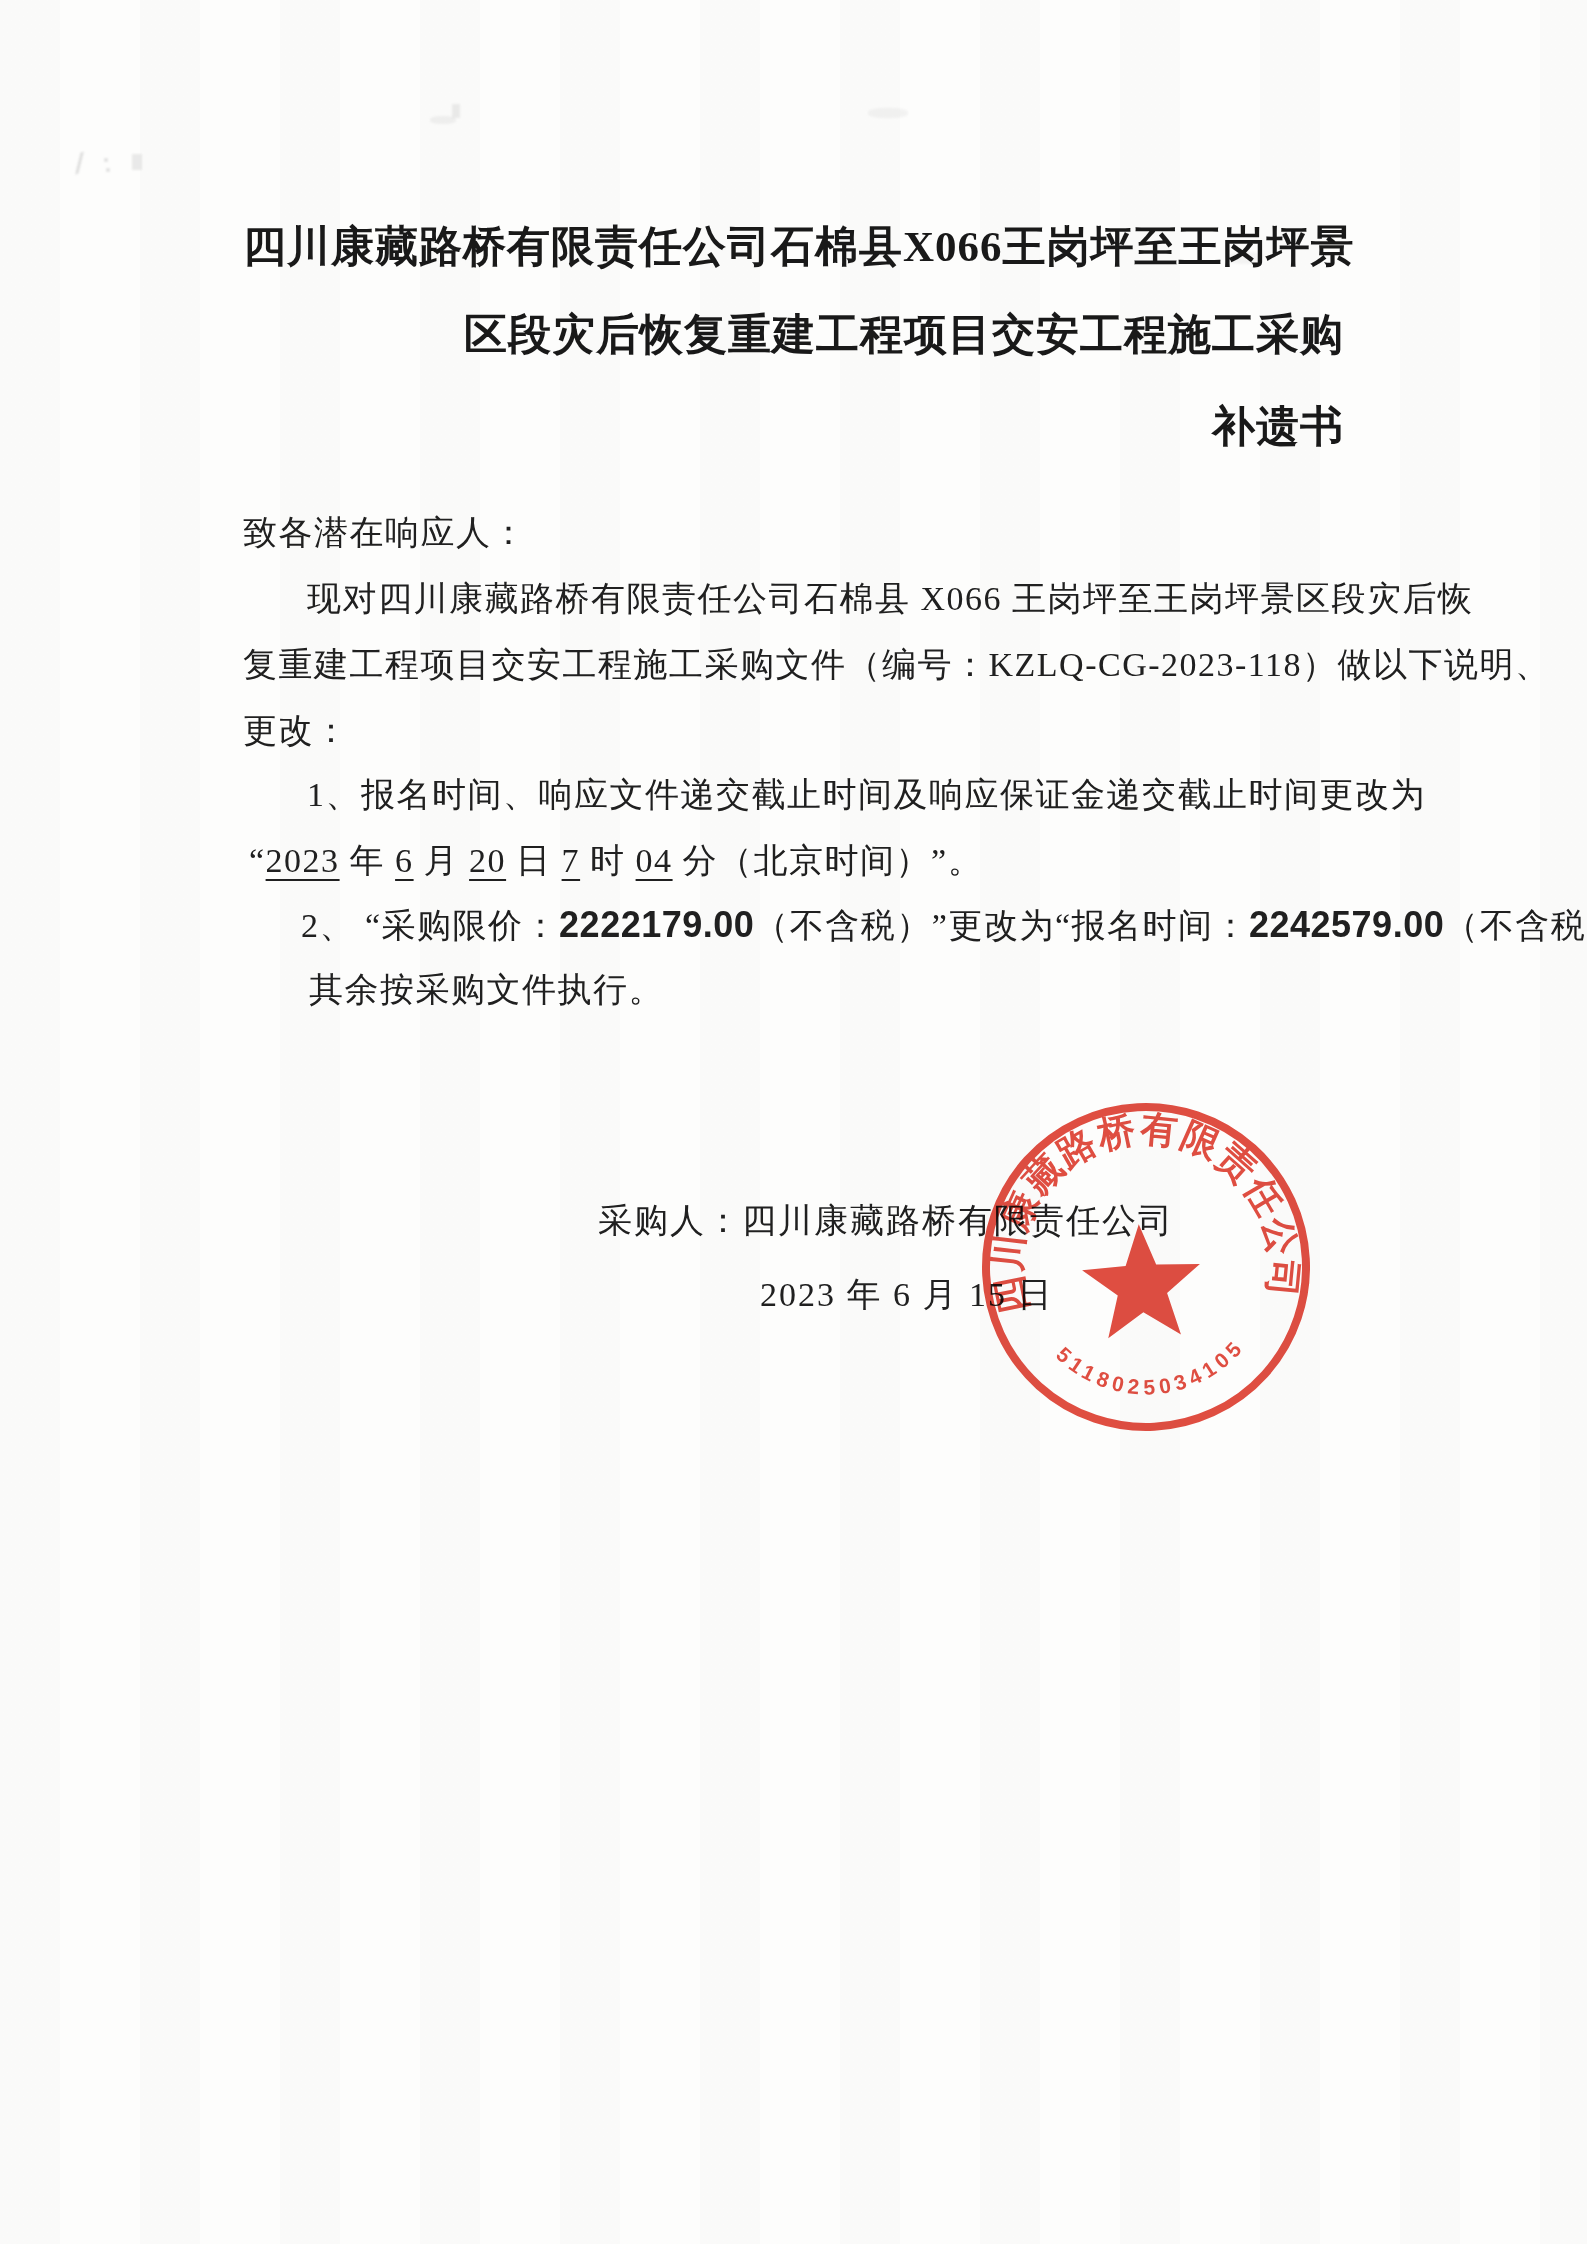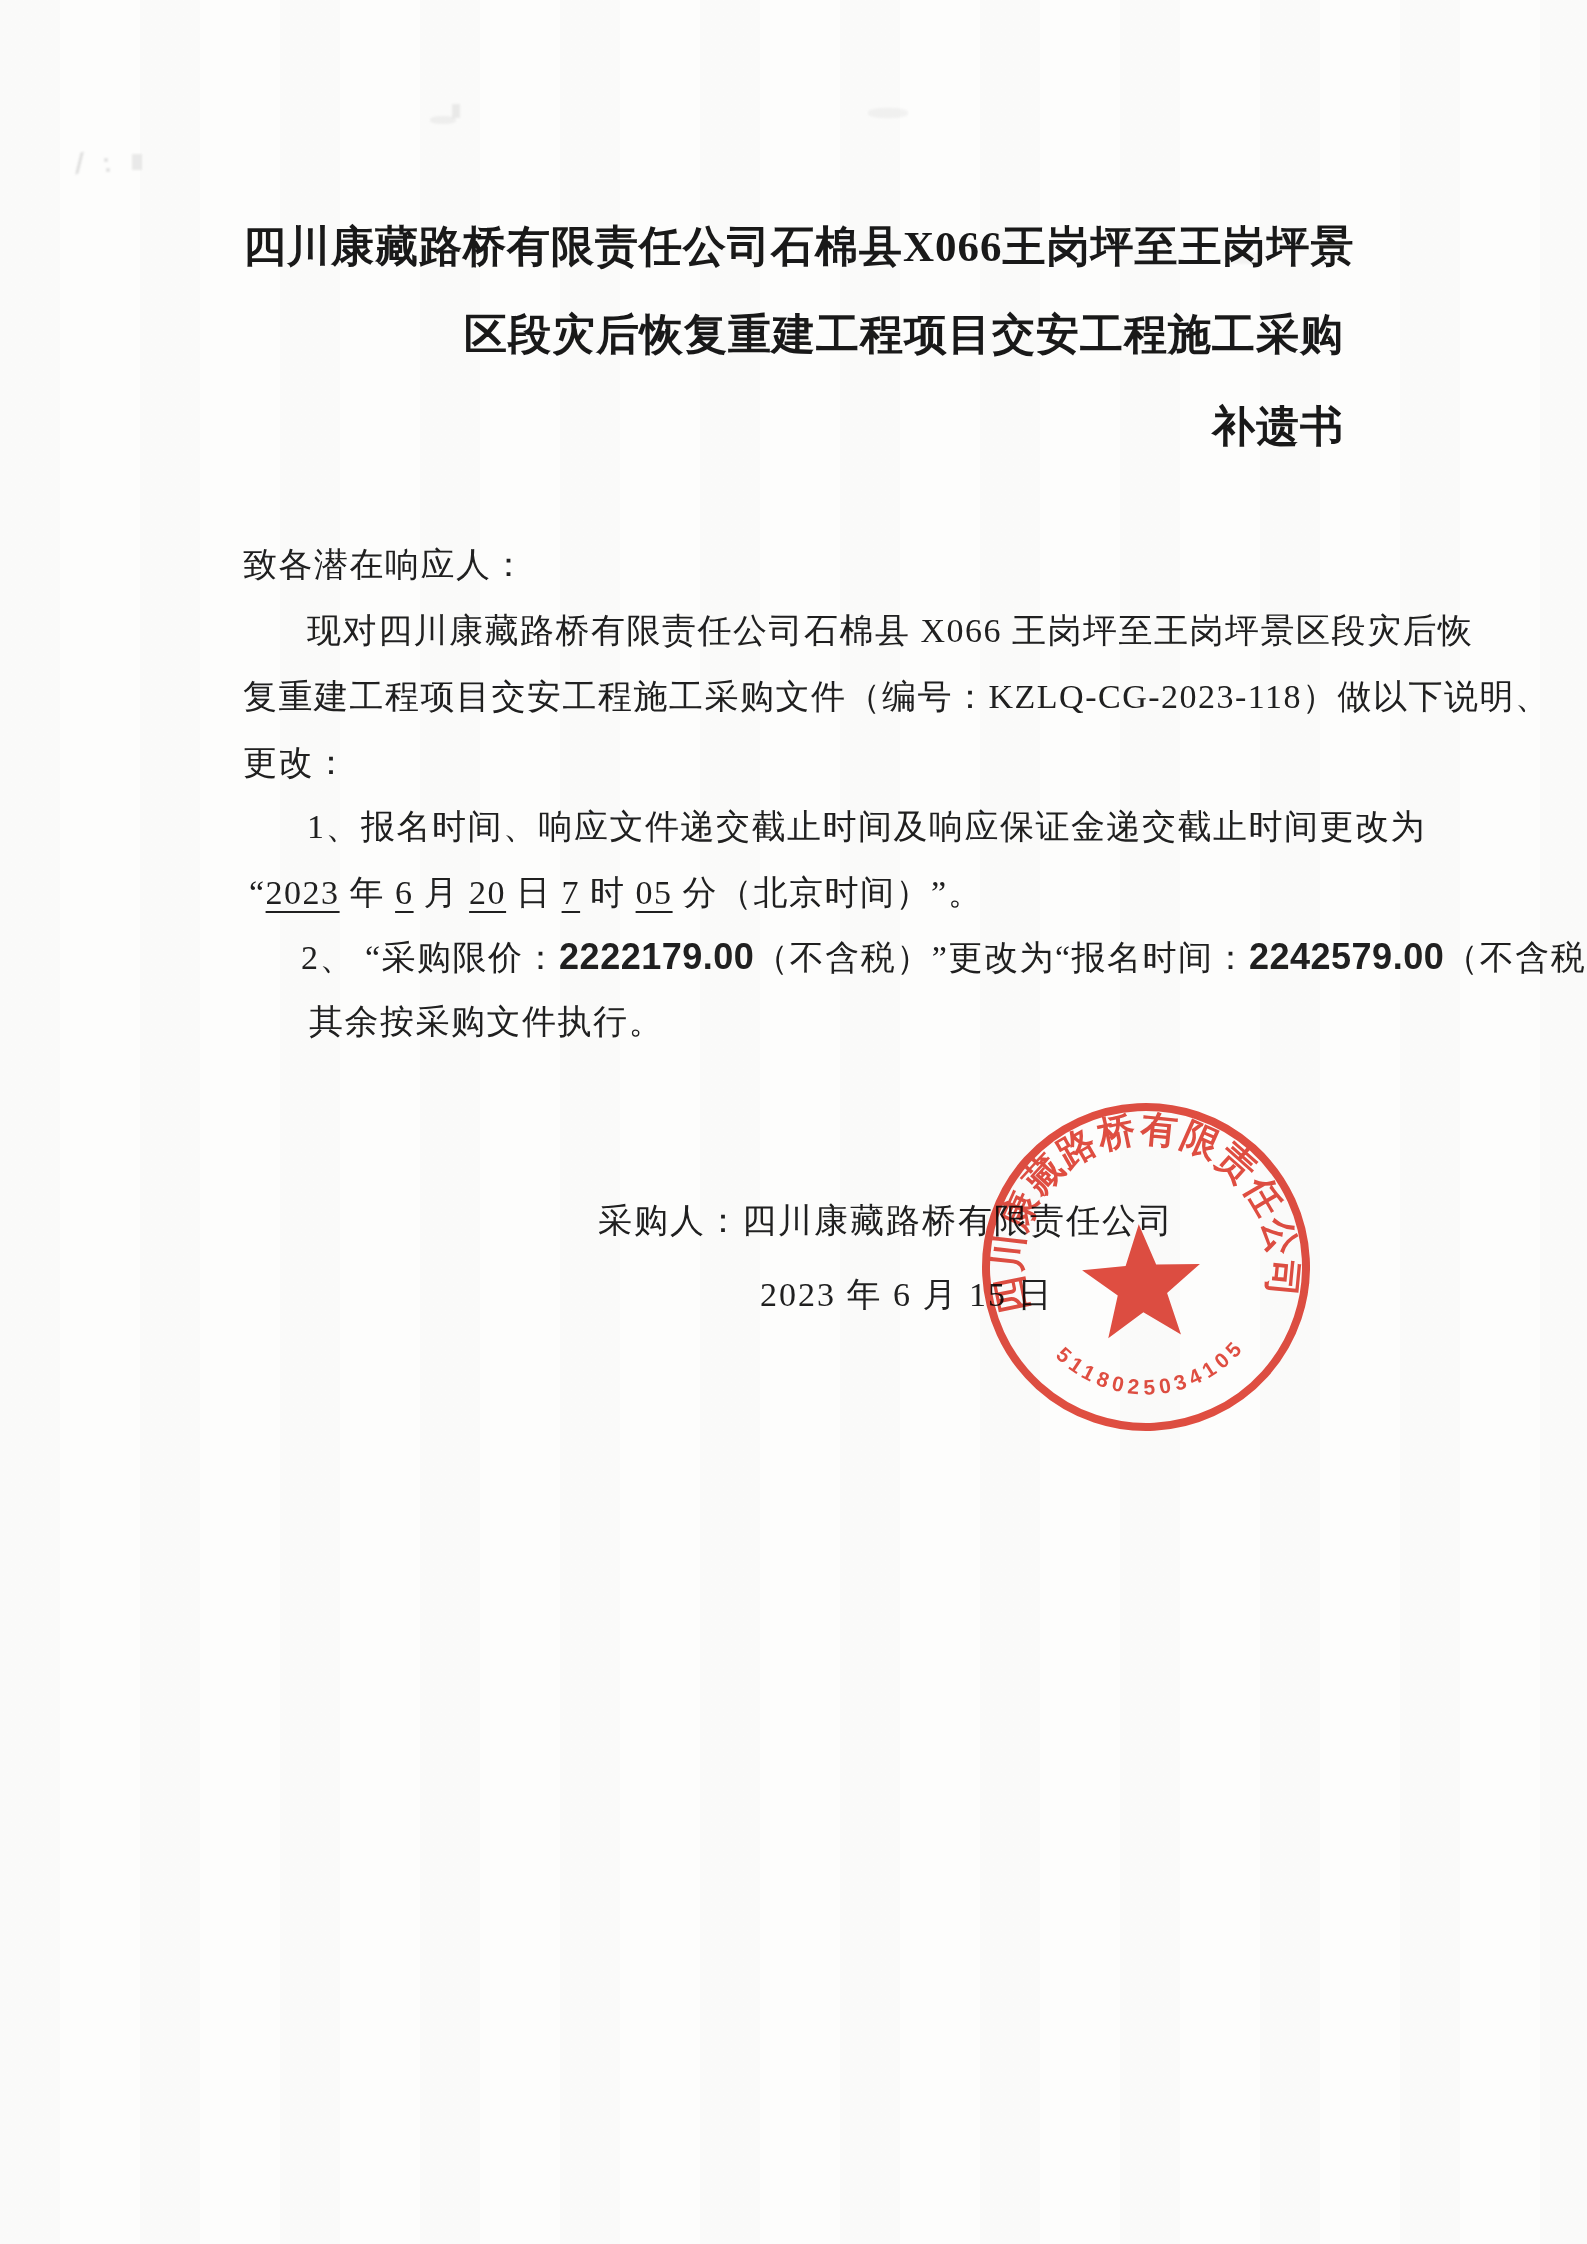--- a/index.html
+++ b/index.html
@@ -42,21 +42,20 @@
   .t1{top:218px;}
   .t2{top:306px;font-family:Liberation Serif, serif;}
   .t3{top:398px;}
 
   .body-line{
     position:absolute;left:0;
     font-size:34px;
     letter-spacing:1.5px;
     color:#202020;
     white-space:nowrap;
-    margin-top:32px;
   }
   .indent1{left:64px;}
   .indent2{left:58px;}
   .y-salute{top:510px;}
   .y-p1a{top:576px;}
   .y-p1b{top:642px;}
   .y-p1c{top:708px;}
   .y-i1a{top:772px;}
   .y-i1b{top:838px;left:6px;}
   .y-i2a{top:903px;}
@@ -109,21 +108,21 @@
     <div class="title-line t2">区段灾后恢复重建工程项目交安工程施工采购</div>
     <div class="title-line t3">补遗书</div>
 
     <div class="body-line y-salute">致各潜在响应人：</div>
 
     <div class="body-line indent1 y-p1a">现对四川康藏路桥有限责任公司石棉县 X066 王岗坪至王岗坪景区段灾后恢</div>
     <div class="body-line y-p1b">复重建工程项目交安工程施工采购文件（编号：KZLQ-CG-2023-118）做以下说明、</div>
     <div class="body-line y-p1c">更改：</div>
 
     <div class="body-line indent1 y-i1a">1、报名时间、响应文件递交截止时间及响应保证金递交截止时间更改为</div>
-    <div class="body-line y-i1b"><span>“</span><span class="u">2023</span><span> 年 </span><span class="u">6</span><span> 月 </span><span class="u">20</span><span> 日 </span><span class="u">7</span><span> 时 </span><span class="u">05</span><span> 分（北京时间）”。</span></div>
+    <div class="body-line y-i1b"><span>“</span><span class="u">2023</span><span> 年 </span><span class="u">6</span><span> 月 </span><span class="u">20</span><span> 日 </span><span class="u">7</span><span> 时 </span><span class="u">04</span><span> 分（北京时间）”。</span></div>
 
     <div class="body-line indent2 y-i2a"><span>2、 “采购限价：</span><span class="b">2222179.00</span><span>（不含税）”更改为“报名时间：</span><span class="b">2242579.00</span><span>（不含税）”</span></div>
     <div class="body-line y-i2b">其余按采购文件执行。</div>
 
   </div>
 
   <div class="sig-line sig1">采购人：四川康藏路桥有限责任公司</div>
   <div class="sig-line sig2">2023 年 6 月 15 日</div>
 
   <svg class="seal" viewBox="0 0 342 342" aria-hidden="true">

